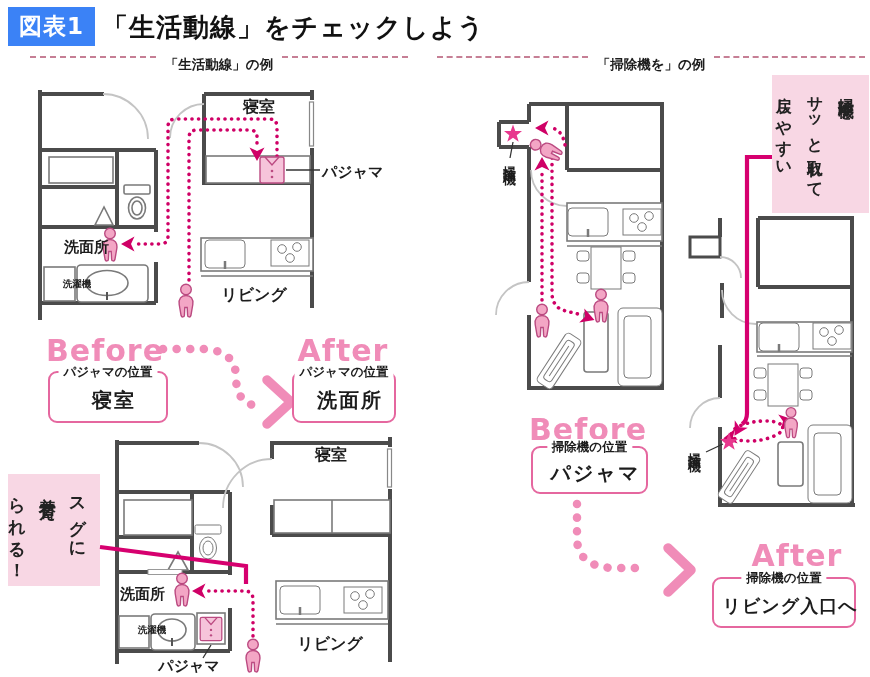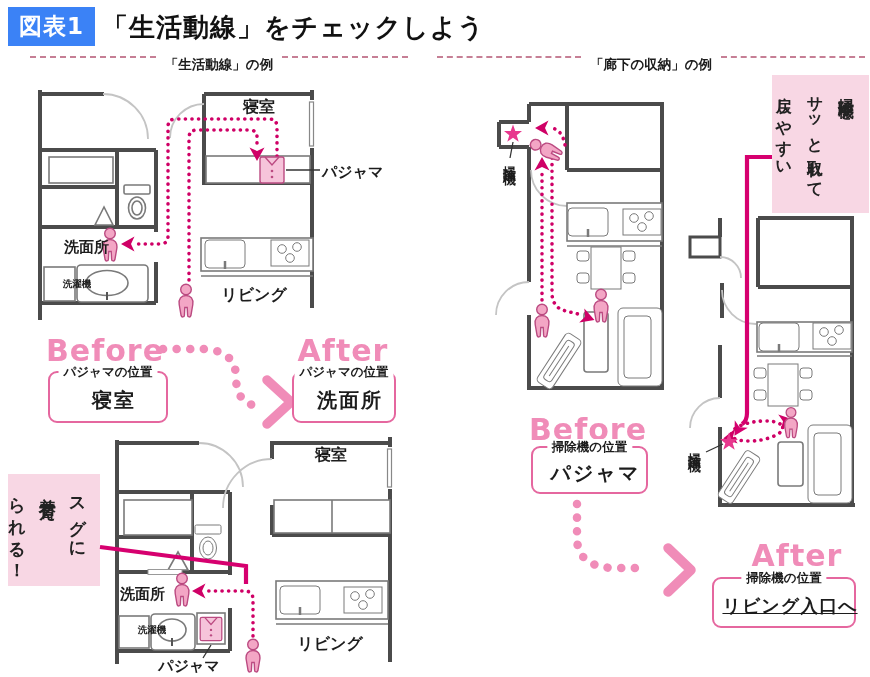--- a/index.html
+++ b/index.html
@@ -51,21 +51,21 @@
   <div class="badge">図表1</div>
   <div class="pagetitle">「生活動線」をチェックしよう</div>
 
   <div class="sechead" style="left:30px;top:56px;width:378px;">
     <div class="dashline"></div>
     <div class="txt">「生活動線」の例</div>
     <div class="dashline"></div>
   </div>
   <div class="sechead" style="left:437px;top:56px;width:428px;">
     <div class="dashline"></div>
-    <div class="txt">「廊下の収納」の例</div>
+    <div class="txt">「掃除機を」の例</div>
     <div class="dashline"></div>
   </div>
 
   <div class="callout callout-left">スグに
 着替え
 られる！</div>
   <div class="callout callout-right">掃除機を
 サッと取れて
 戻しやすい</div>
 
@@ -264,16 +264,16 @@
   </div>
 
   <div class="baword" style="left:588px;top:412px;">Before</div>
   <div class="baword" style="left:797px;top:538px;">After</div>
   <div class="tagbox" style="left:531px;top:446px;width:117px;height:48px;">
     <div class="tlabel">掃除機の位置</div>
     <div class="tvalue">パジャマ</div>
   </div>
   <div class="tagbox" style="left:712px;top:577px;width:144px;height:51px;">
     <div class="tlabel">掃除機の位置</div>
-    <div class="tvalue" style="font-size:18px;letter-spacing:1px;text-decoration:underline;">リビング入口へ</div>
+    <div class="tvalue" style="font-size:18px;letter-spacing:1px;">リビング入口へ</div>
   </div>
 
 </div>
 
 </body></html>

